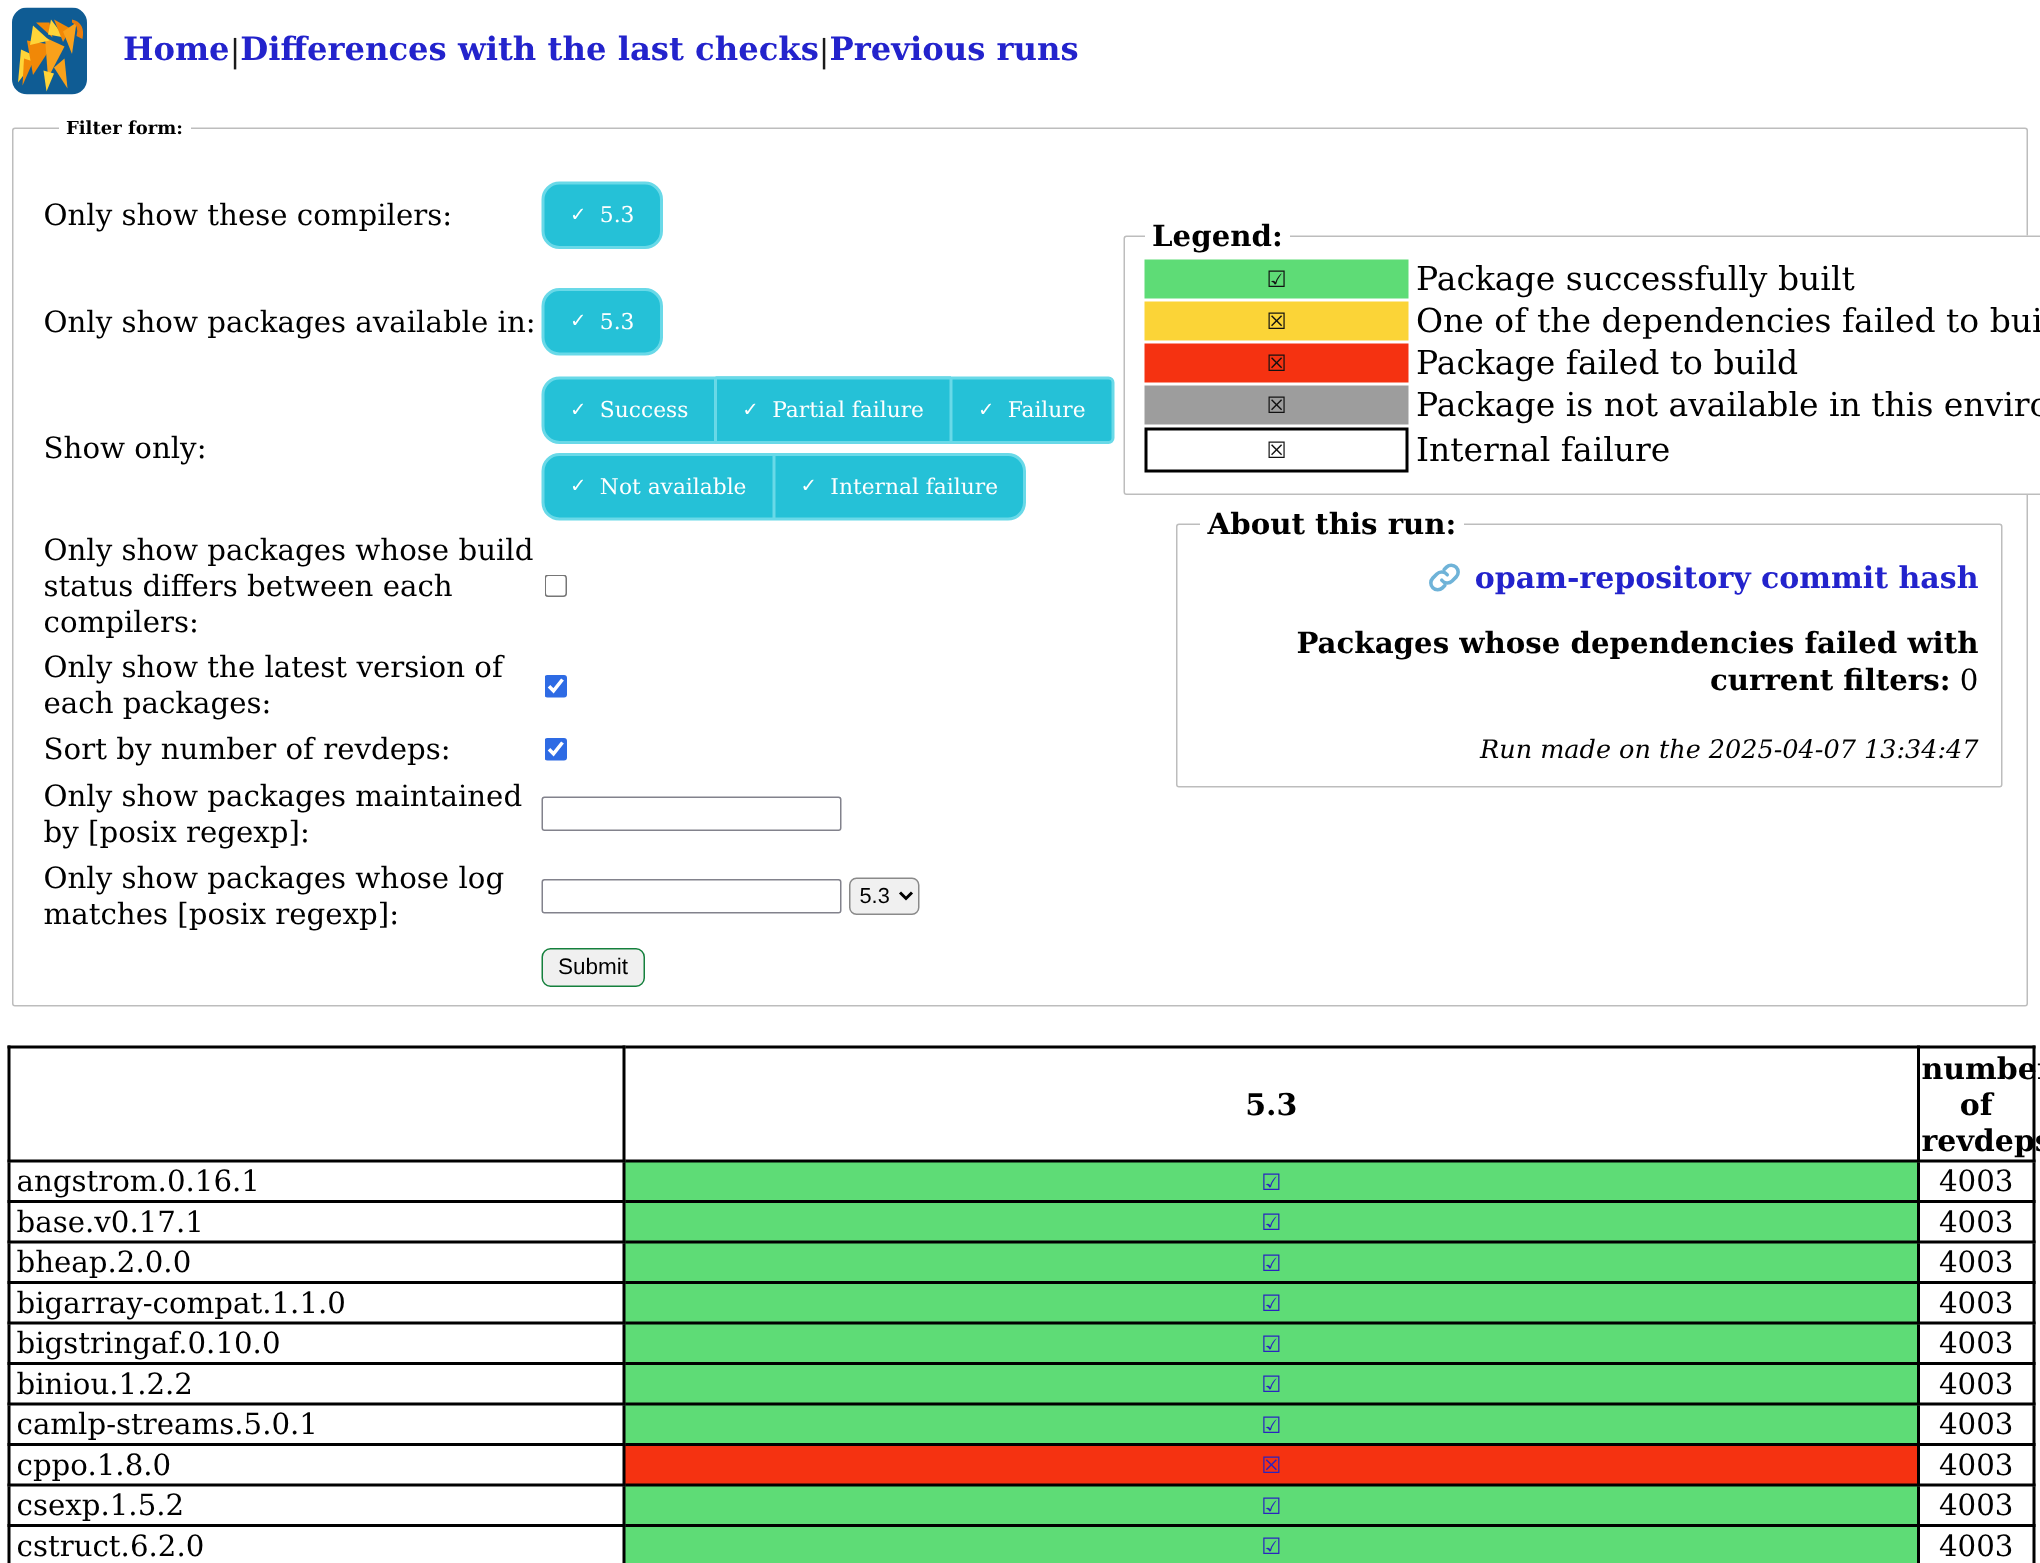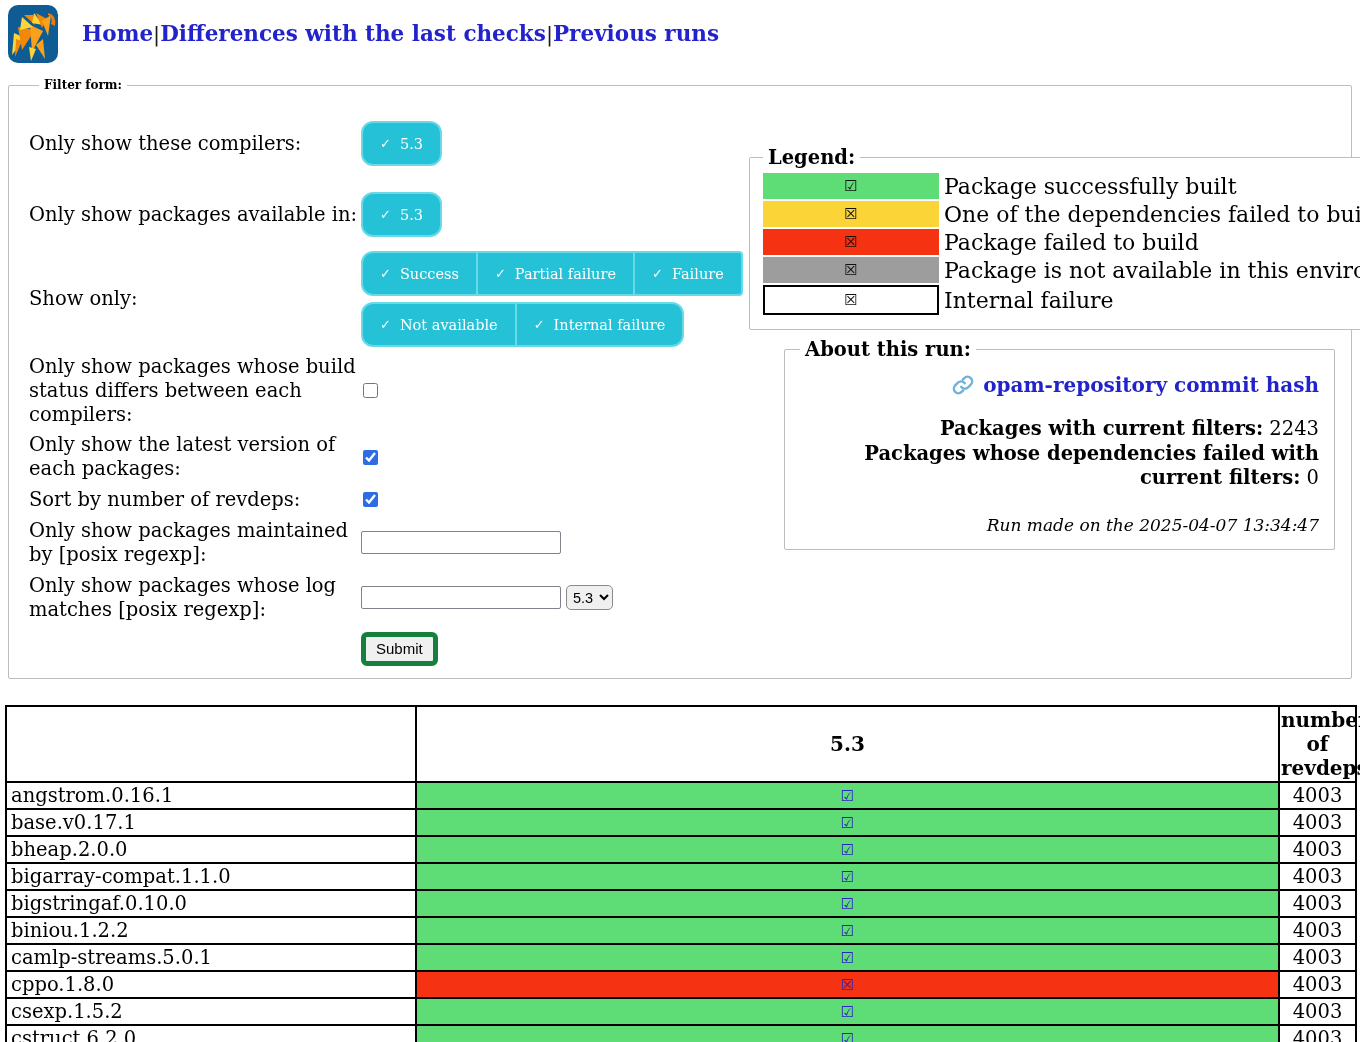--- a/index.html
+++ b/index.html
@@ -50,21 +50,21 @@
   .group-stack { display: flex; flex-direction: column; gap: 6px; }
   .group-stack .row1 .cbtn:last-child { border-top-right-radius: 4px; border-bottom-right-radius: 4px; }
 
   input[type="checkbox"] { width: 15px; height: 15px; accent-color: #2e6be4; margin: 0 0 0 2px; cursor: pointer; }
 
   .tinput { width: 200px; height: 23px; border: 1px solid #82828c; border-radius: 2px;
             font: 15px "Liberation Sans", sans-serif; padding: 0 4px; }
   .csel { margin-left: 5px; height: 25px; font: 14.5px "Liberation Sans", sans-serif;
           border: 1px solid #8a8a8a; border-radius: 5px; background: #f0f0f0; padding: 0 2px; cursor: pointer; }
   .submit-btn { font: 15px "Liberation Sans", sans-serif; background: #f0f0f0; color: #000;
-                border: 5px solid #15803d; border-radius: 6px; padding: 3px 10px 4px; cursor: pointer; }
+                border: 1px solid #15803d; border-radius: 6px; padding: 3px 10px 4px; cursor: pointer; }
 
   
   .filter-right { width: 586px; flex: 0 0 586px; margin-top: 46px; }
   .legend-fieldset { padding: 4px 12px 12px 13px; }
   .legend-fieldset > legend { font-size: 19.5px; }
   .legend-item { display: flex; align-items: center; margin-bottom: 2px; }
   .legend-swatch { width: 176px; flex: 0 0 176px; height: 26px; display: flex; align-items: center;
                    justify-content: center; font-family: "DejaVu Sans", sans-serif; font-size: 15px; color: #111; }
   .legend-swatch.bordered { border: 2px solid #000; height: 30px; }
   .legend-text { font-size: 22px; padding-left: 5px; white-space: nowrap; }
@@ -233,23 +233,20 @@
         <legend>About this run:</legend>
         <a class="about-link">
           <svg width="22" height="22" viewBox="0 0 24 24" fill="none" stroke="#6fb3d8" stroke-width="2.6" stroke-linecap="round" stroke-linejoin="round">
             <path d="M10 14a5 5 0 0 0 7.54.54l3-3a5 5 0 0 0-7.07-7.07l-1.72 1.71"></path>
             <path d="M14 10a5 5 0 0 0-7.54-.54l-3 3a5 5 0 0 0 7.07 7.07l1.71-1.71"></path>
           </svg>
           <span>opam-repository commit hash</span>
         </a>
         <div>
             <div class="about-stat">
-    <b class="stat-label">Packages with current filters:</b> <span class="stat-val">2243</span>
-  </div>
-            <div class="about-stat">
     <b class="stat-label">Packages whose dependencies failed with current filters:</b> <span class="stat-val">0</span>
   </div>
           </div>
         <div class="run-date">Run made on the 2025-04-07 13:34:47</div>
       </fieldset>
     </div>
 
   </div>
 </fieldset>
 

